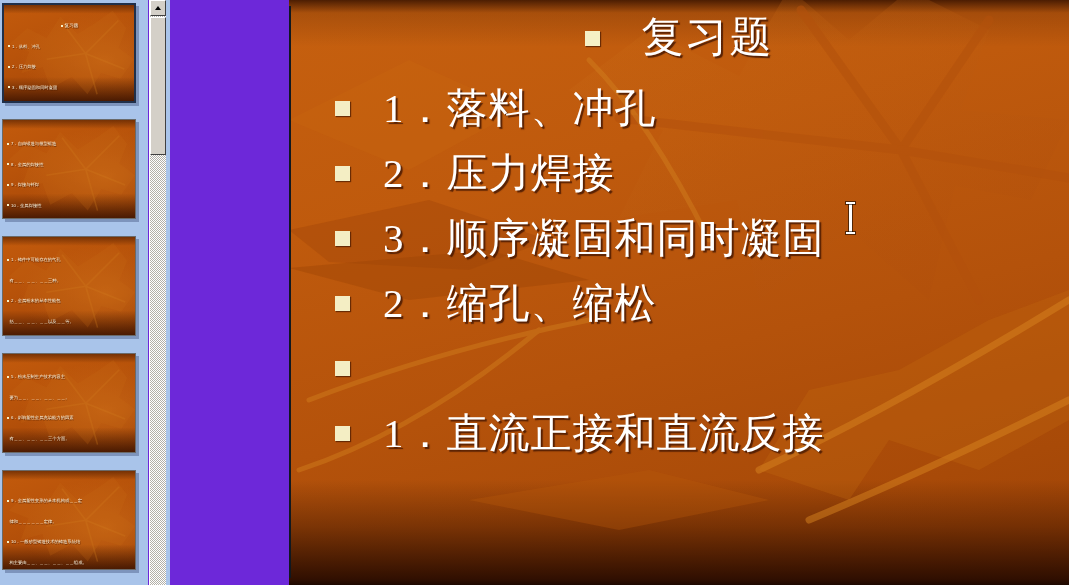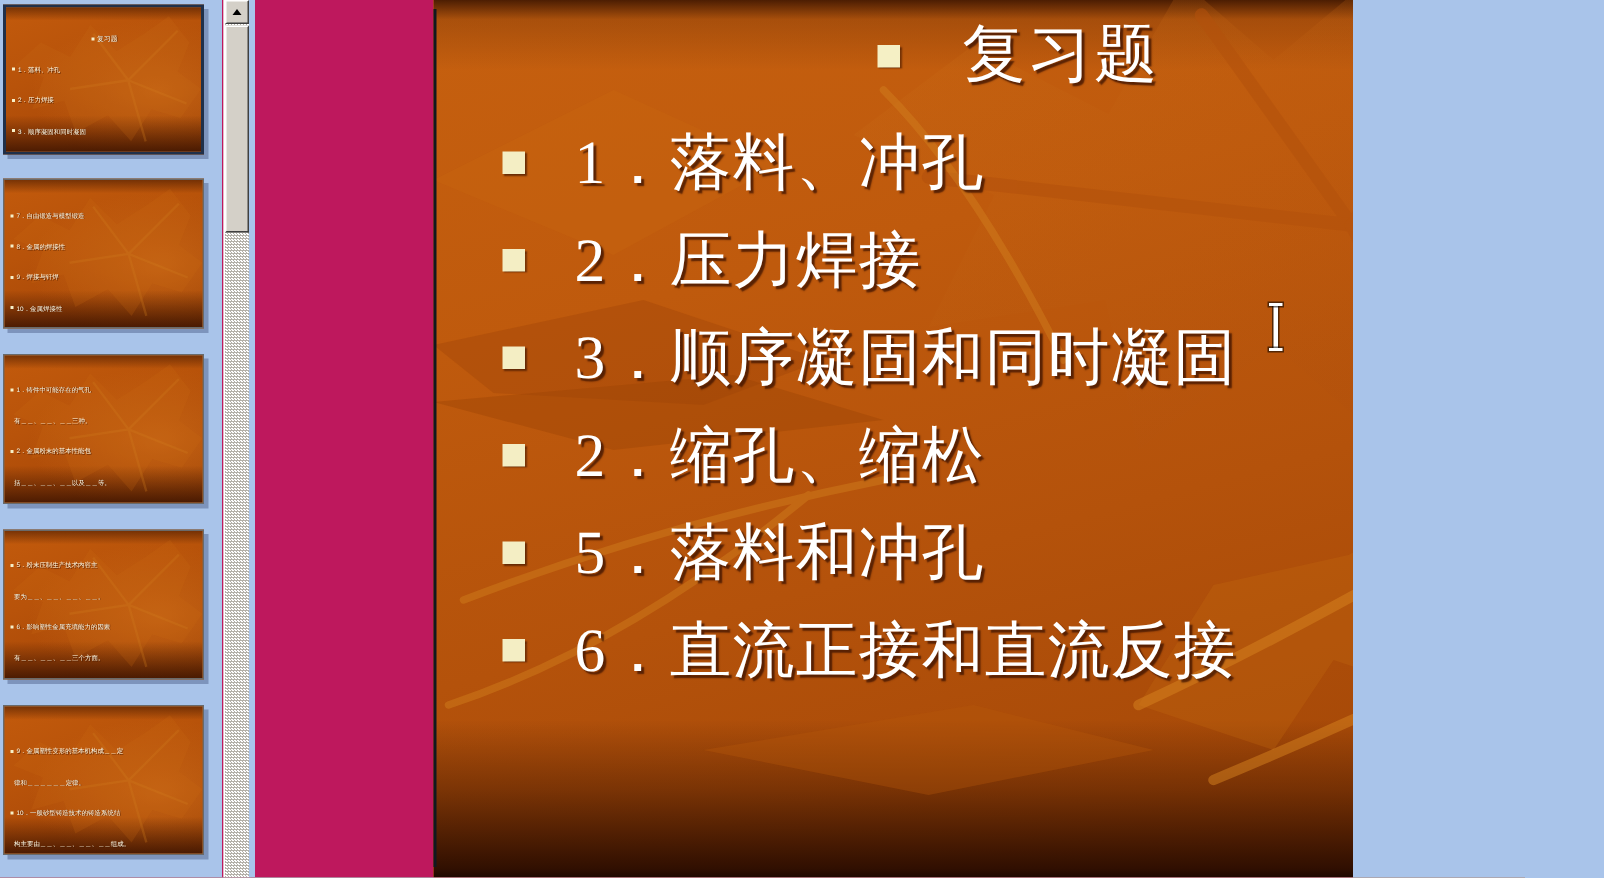--- a/index.html
+++ b/index.html
@@ -2,24 +2,24 @@
 <html><head>
 <meta charset="utf-8">
 <style>
   html, body {
     margin: 0;
     padding: 0;
     background: #a9c4ea;
   }
   #app {
     position: relative;
-    width: 902px;
+    width: 1069px;
     height: 585px;
     overflow: hidden;
-    background: #be185d;
+    background: #6d28d9;
     font-family: "Liberation Sans", "DejaVu Sans", sans-serif;
   }
 
   
   #thumb-pane {
     position: absolute;
     left: 0; top: 0;
     width: 148px;
     height: 585px;
     background: #a9c4ea;
@@ -398,25 +398,24 @@
         <div class="body-row">
           <span class="body-bullet"></span>
           <span class="body-text">3．顺序凝固和同时凝固</span>
         </div>
         <div class="body-row">
           <span class="body-bullet"></span>
           <span class="body-text">2．缩孔、缩松</span>
         </div>
         <div class="body-row">
           <span class="body-bullet"></span>
-          <span class="body-text">5．落料和冲孔</span>
-        </div>
-        <div class="body-row">
-          <span class="body-bullet"></span>
-          <span class="body-text">6．直流正接和直流反接</span>
+        </div>
+        <div class="body-row">
+          <span class="body-bullet"></span>
+          <span class="body-text">1．直流正接和直流反接</span>
         </div>
       </div>
     </div>
 
     <div id="text-caret"></div>
   </div>
 
 </div>
 
 </body></html>

